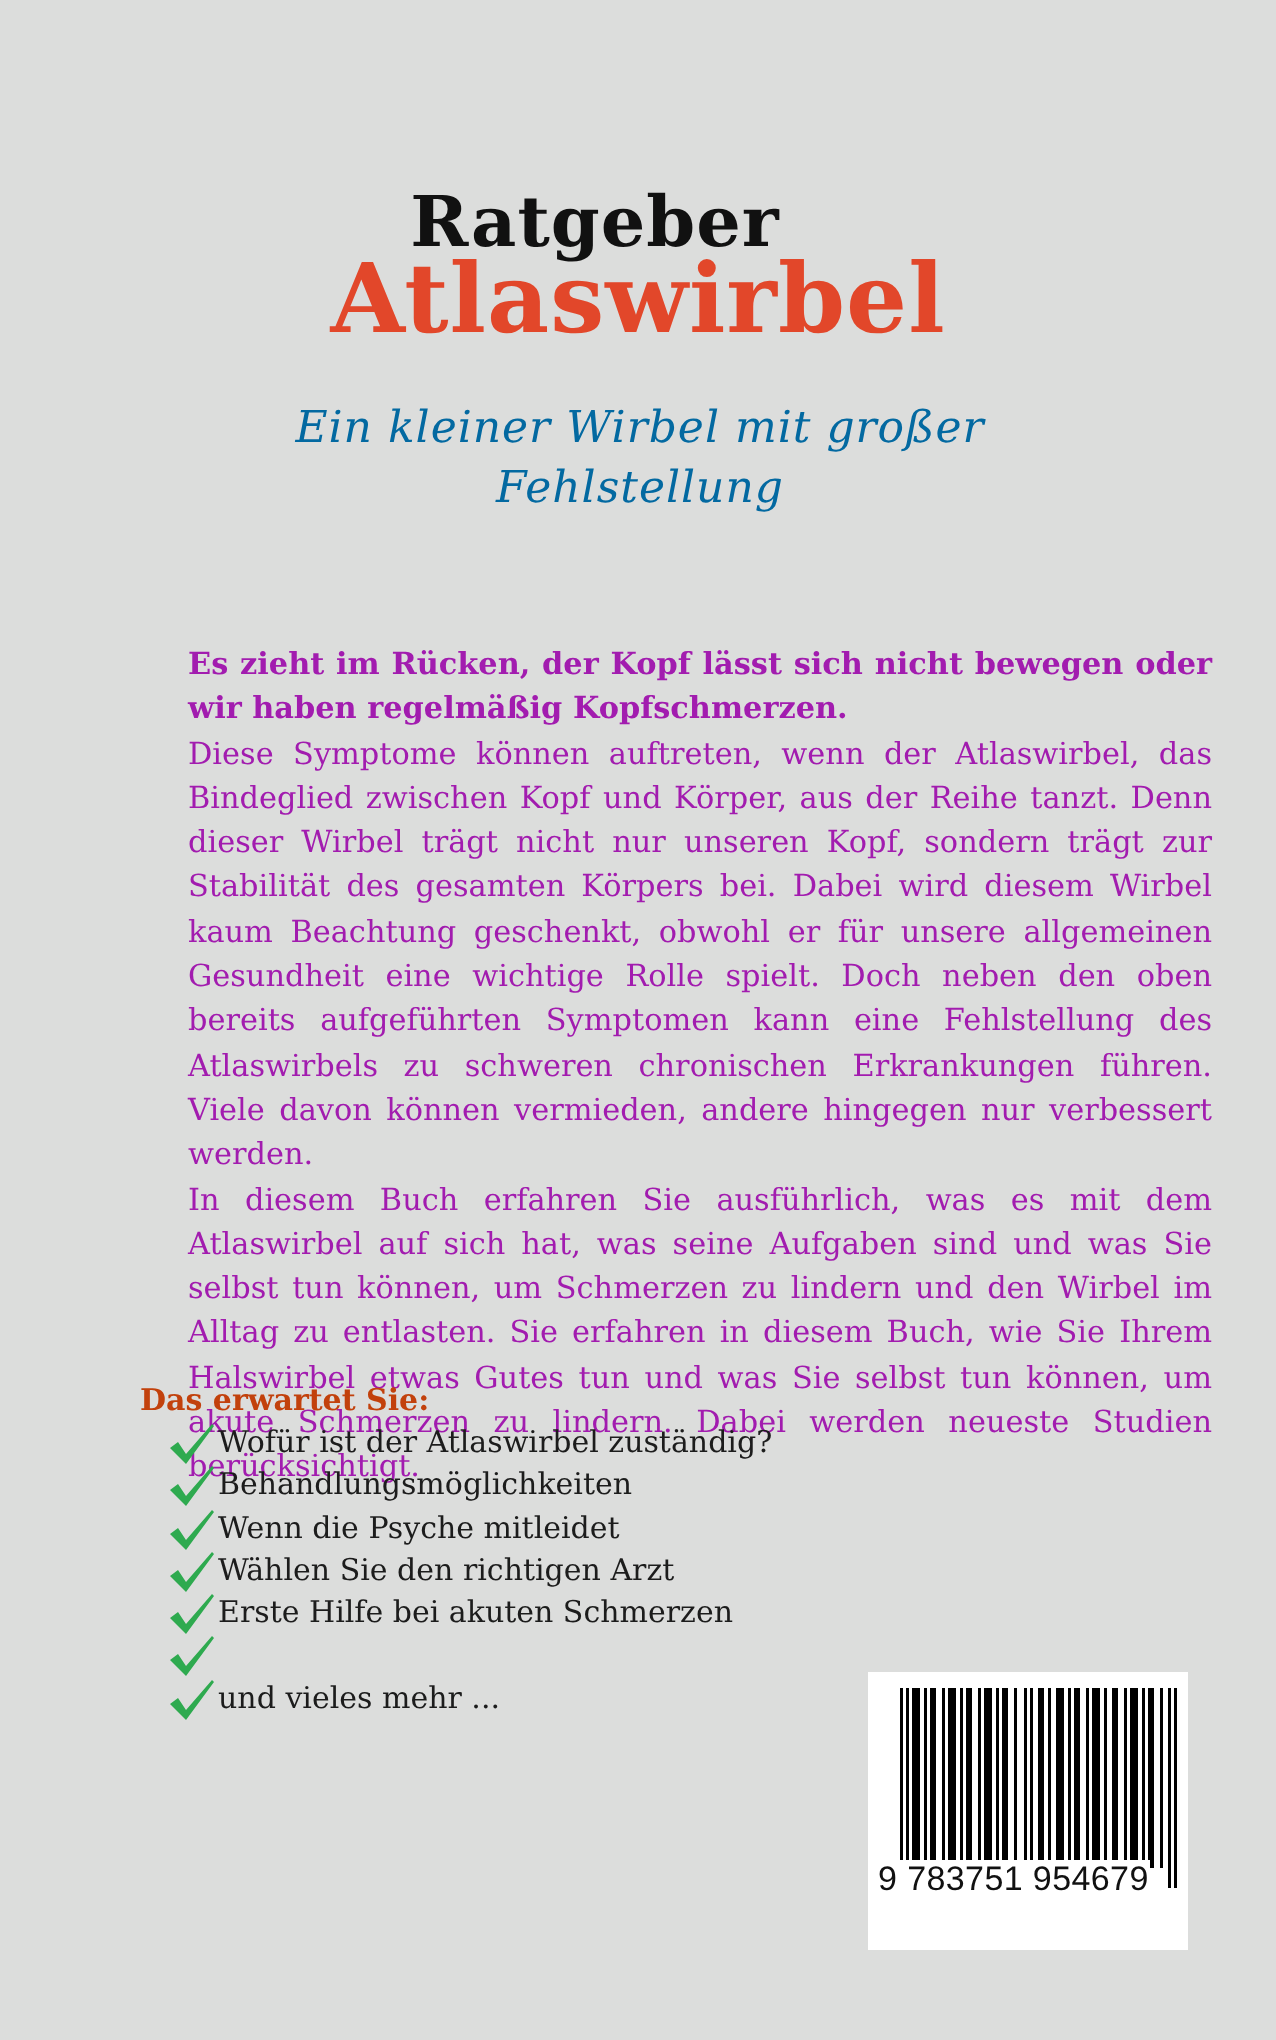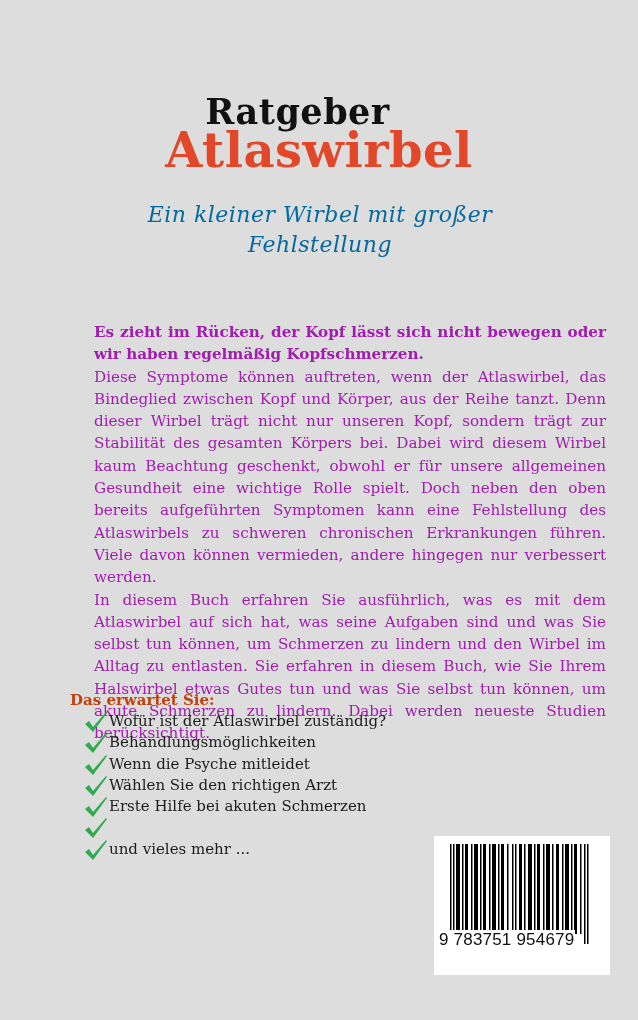--- a/index.html
+++ b/index.html
@@ -63,21 +63,20 @@
     color: #1c1c1c;
   }
   .check {
     width: 24px; height: 22px; flex: none;
     margin-right: 1px;
   }
   .barcode-box {
     position: absolute; left: 434px; top: 836px;
     width: 160px; height: 139px;
     background: #ffffff;
-    padding-left: 16px;
   }
   .barcode-bars {
     position: absolute; left: 16px; top: 8px;
     width: 140px; height: 100px;
   }
   .barcode-digits {
     position: absolute; left: 4px; top: 94px; width: 156px;
     font-family: "Liberation Sans", sans-serif;
     font-size: 17px; line-height: 20px;
     color: #111;

